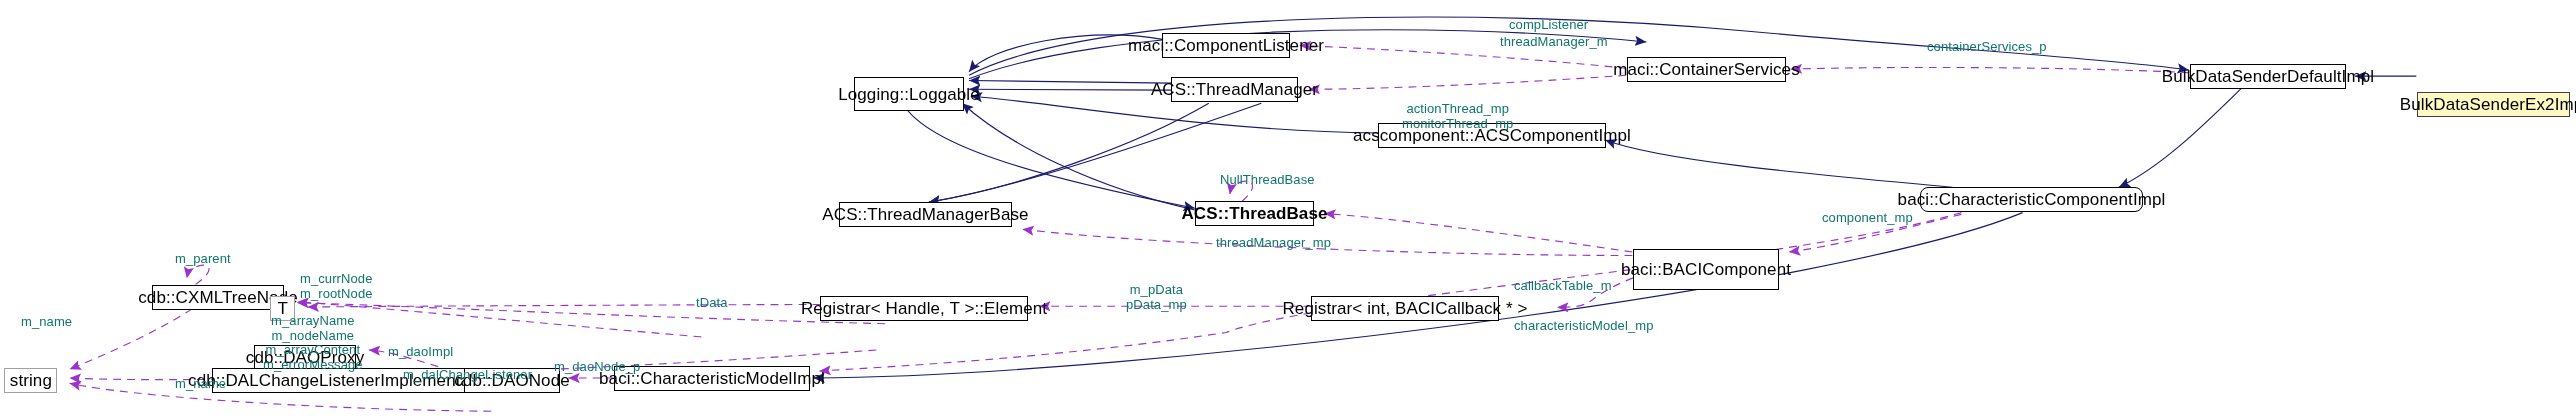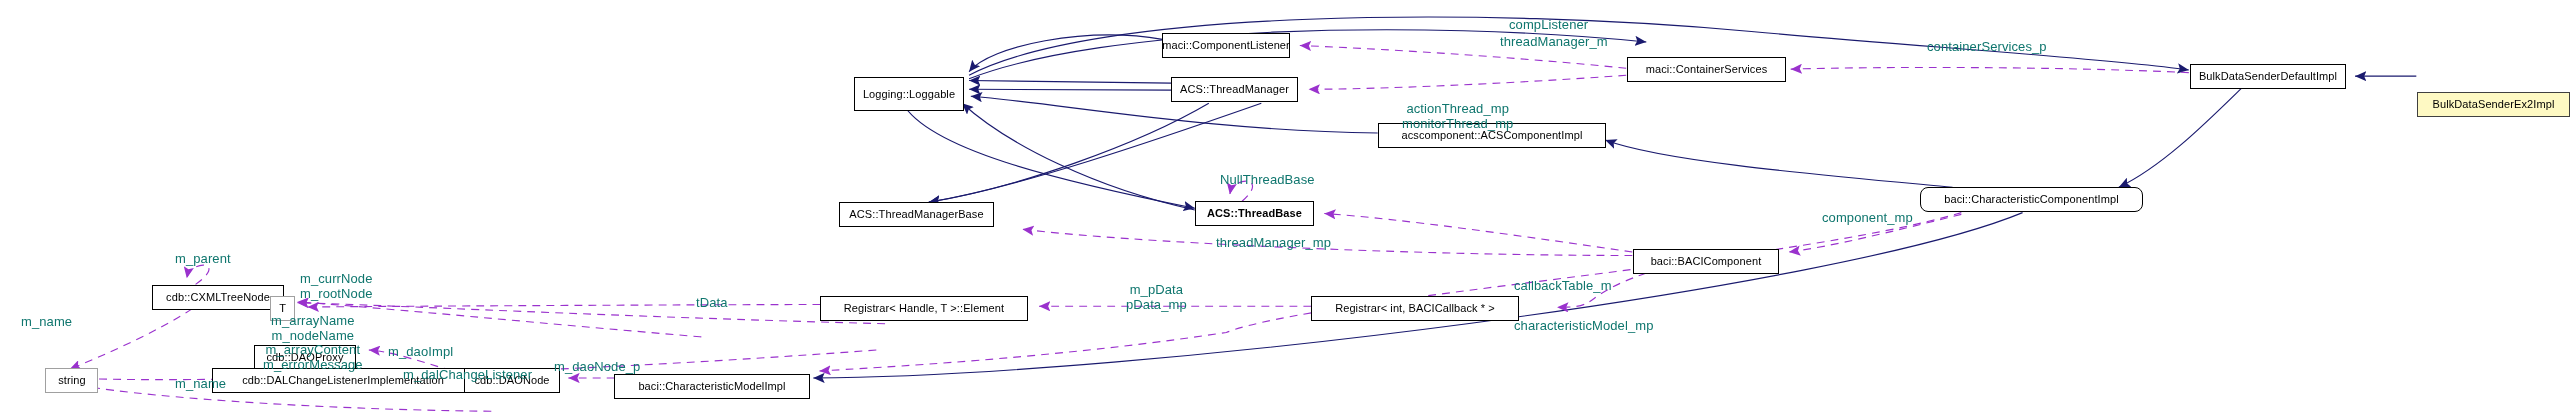--- a/index.html
+++ b/index.html
@@ -12,21 +12,21 @@
     font-family:"Liberation Sans","DejaVu Sans",sans-serif;
     overflow:hidden;
   }
   #edges{position:absolute;left:0;top:0;width:2576px;height:420px;pointer-events:none;}
   .node{
     position:absolute;
     box-sizing:border-box;
     border:0.9px solid #000000;
     background:#ffffff;
     color:#000000;
-    font-size:11px;
+    font-size:17px;
     line-height:1;
     display:flex;
     align-items:center;
     justify-content:center;
     white-space:nowrap;
     letter-spacing:0.1px;
   }
   .node.grey{background:#fef9c3;border-color:#404040;margin-top:28px;}
   .node.pale{border-color:#a0a0a0;background:#ffffff;}
   .edge-label{
@@ -126,32 +126,32 @@
 
   <div id="node-layer">
       <div class="node" style="left: 1162px; top: 33px; width: 128px; height: 24.5px;">maci::ComponentListener</div>
       <div class="node" style="left: 854px; top: 77px; width: 110px; height: 34px;">Logging::Loggable</div>
       <div class="node" style="left: 1171px; top: 77px; width: 127px; height: 24.5px;">ACS::ThreadManager</div>
       <div class="node" style="left: 1627px; top: 57px; width: 159px; height: 24.5px;">maci::ContainerServices</div>
       <div class="node" style="left: 1378px; top: 123px; width: 228px; height: 24.5px;">acscomponent::ACSComponentImpl</div>
       <div class="node" style="left: 2190px; top: 64px; width: 156px; height: 24.5px;">BulkDataSenderDefaultImpl</div>
       <div class="node grey" style="left: 2417px; top: 64px; width: 153px; height: 24.5px;">BulkDataSenderEx2Impl</div>
       <div class="node" style="left: 1920px; top: 187px; width: 223px; height: 24.5px; border-radius: 8px;">baci::CharacteristicComponentImpl</div>
-      <div class="node" style="left: 839px; top: 202px; width: 155px; height: 24.5px;">ACS::ThreadManagerBase</div>
+      <div class="node" style="left: 839px; top: 202px; width: 173px; height: 24.5px;">ACS::ThreadManagerBase</div>
       <div class="node" style="left: 1195px; top: 201px; width: 119px; height: 24.5px; font-weight: bold;">ACS::ThreadBase</div>
-      <div class="node" style="left: 1633px; top: 249px; width: 146px; height: 25px;">baci::BACIComponent</div>
+      <div class="node" style="left: 1633px; top: 249px; width: 146px; height: 41px;">baci::BACIComponent</div>
       <div class="node" style="left: 152px; top: 285px; width: 132px; height: 24.5px;">cdb::CXMLTreeNode</div>
       <div class="node pale" style="left: 270px; top: 296px; width: 25.4px; height: 24.5px;">T</div>
       <div class="node" style="left: 820px; top: 296px; width: 208px; height: 24.5px;">Registrar&lt; Handle, T &gt;::Element</div>
-      <div class="node" style="left: 1311px; top: 296px; width: 208px; height: 24.5px;">Registrar&lt; int, BACICallback * &gt;</div>
+      <div class="node" style="left: 1311px; top: 296px; width: 188px; height: 24.5px;">Registrar&lt; int, BACICallback * &gt;</div>
       <div class="node" style="left: 254px; top: 345px; width: 102px; height: 24.5px;">cdb::DAOProxy</div>
-      <div class="node pale" style="left: 4.4px; top: 368px; width: 53px; height: 24.5px; margin-left: 41px;">string</div>
+      <div class="node pale" style="left: 4.4px; top: 368px; width: 53px; height: 24.5px;">string</div>
       <div class="node" style="left: 212px; top: 368px; width: 262px; height: 24.5px;">cdb::DALChangeListenerImplementation</div>
       <div class="node" style="left: 464px; top: 368px; width: 96px; height: 24.5px;">cdb::DAONode</div>
-      <div class="node" style="left: 614px; top: 366px; width: 196px; height: 24.5px; margin-top: 8px;">baci::CharacteristicModelImpl</div>
+      <div class="node" style="left: 614px; top: 366px; width: 196px; height: 24.5px;">baci::CharacteristicModelImpl</div>
     </div>
   <div id="label-layer">
       <div class="edge-label" style="left: 1509px; top: 17.5px;">compListener</div>
       <div class="edge-label" style="left: 1500px; top: 35px;">threadManager_m</div>
       <div class="edge-label" style="left: 1927px; top: 40px;">containerServices_p</div>
       <div class="edge-label" style="left: 1220px; top: 173px;">NullThreadBase</div>
       <div class="edge-label" style="left: 1402px; top: 102px;">actionThread_mp
 monitorThread_mp</div>
       <div class="edge-label" style="left: 1822px; top: 211px; text-align: center;">component_mp</div>
       <div class="edge-label" style="left: 1200px; top: 236px; margin-left: 16px;">threadManager_mp</div>

